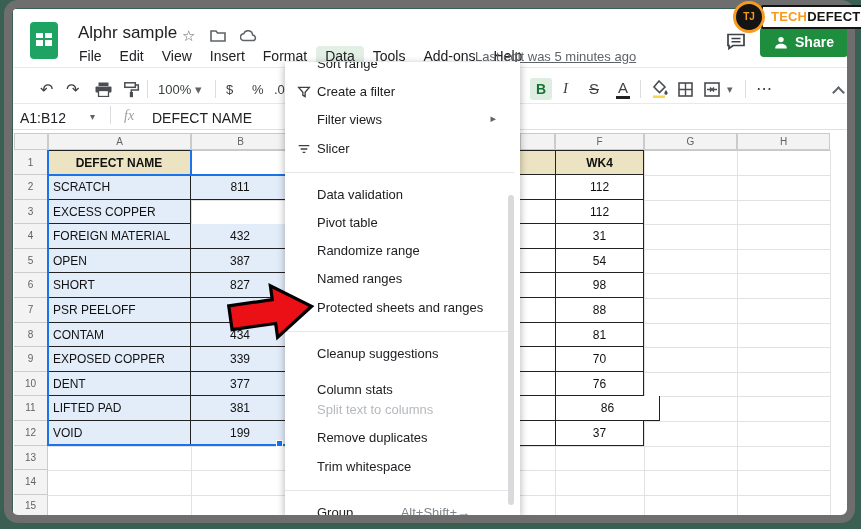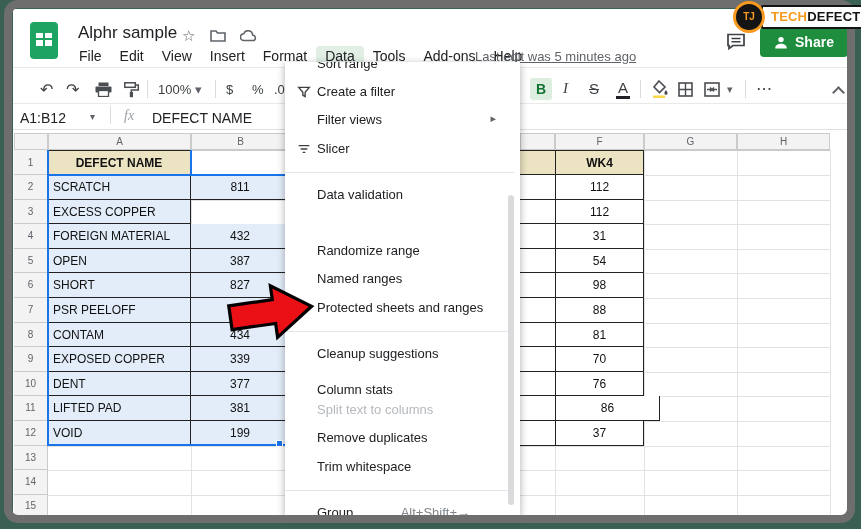--- a/index.html
+++ b/index.html
@@ -199,20 +199,23 @@
         <span class="ico">
           <svg width="16" height="16" viewBox="0 0 24 24">
             <path d="M4 7h16M7 12h10M10 17h4" stroke="#3c4043" stroke-width="2" fill="none"></path>
           </svg>
         </span>
         <span class="lbl">Slicer</span>
       </div>
       <div class="menu-div" style="top: 109.8px;"></div>
       <div class="menu-item" style="top: 118.8px; height: 28.2px;">
         <span class="lbl">Data validation</span>
+      </div>
+      <div class="menu-item" style="top: 147px; height: 28.2px;">
+        <span class="lbl">Pivot table</span>
       </div>
       <div class="menu-item" style="top: 175.2px; height: 28.2px;">
         <span class="lbl">Randomize range</span>
       </div>
       <div class="menu-item" style="top: 203.4px; height: 28.2px;">
         <span class="lbl">Named ranges</span>
       </div>
       <div class="menu-item" style="top: 231.6px; height: 28.2px;">
         <span class="lbl">Protected sheets and ranges</span>
       </div>

